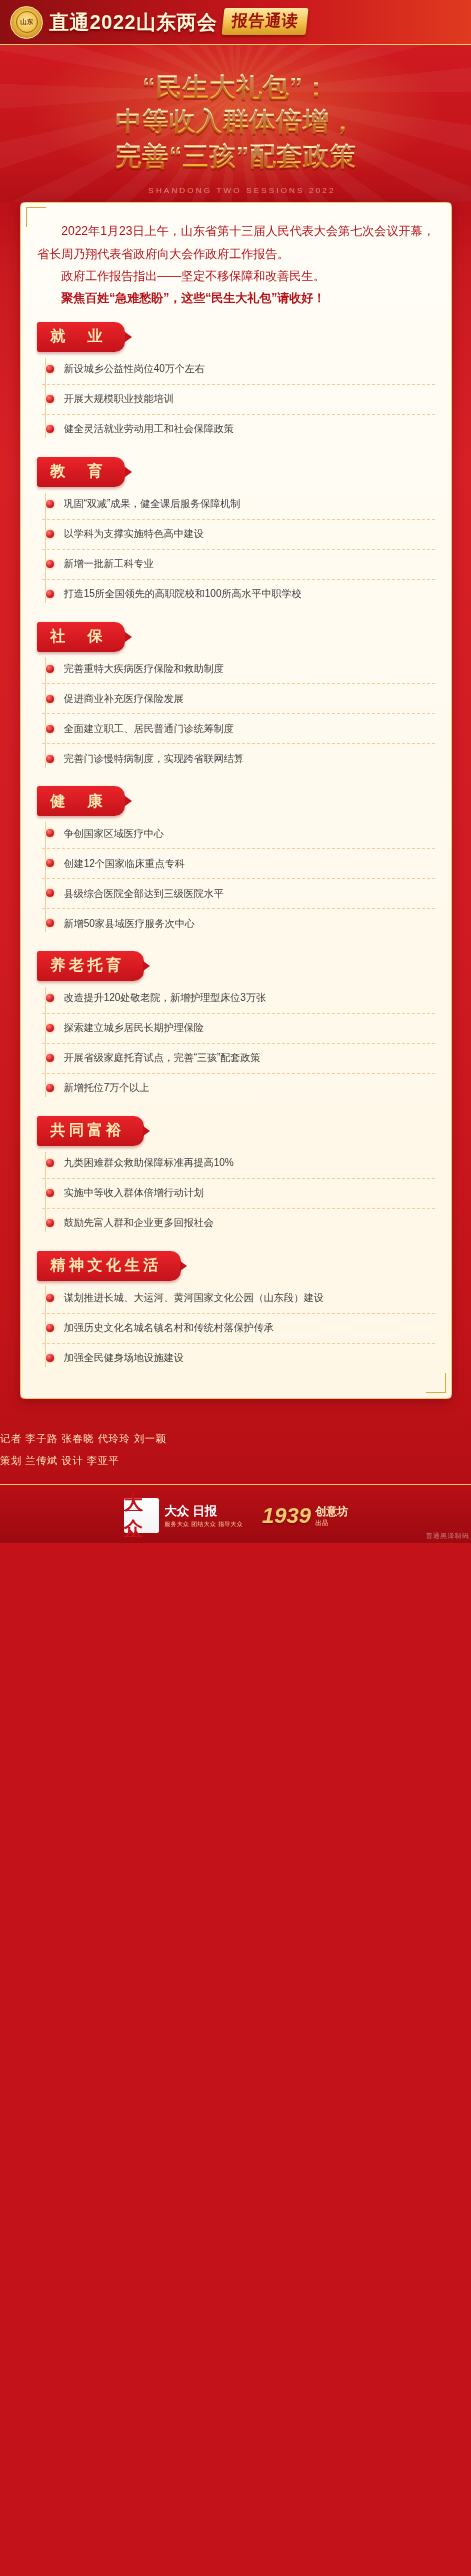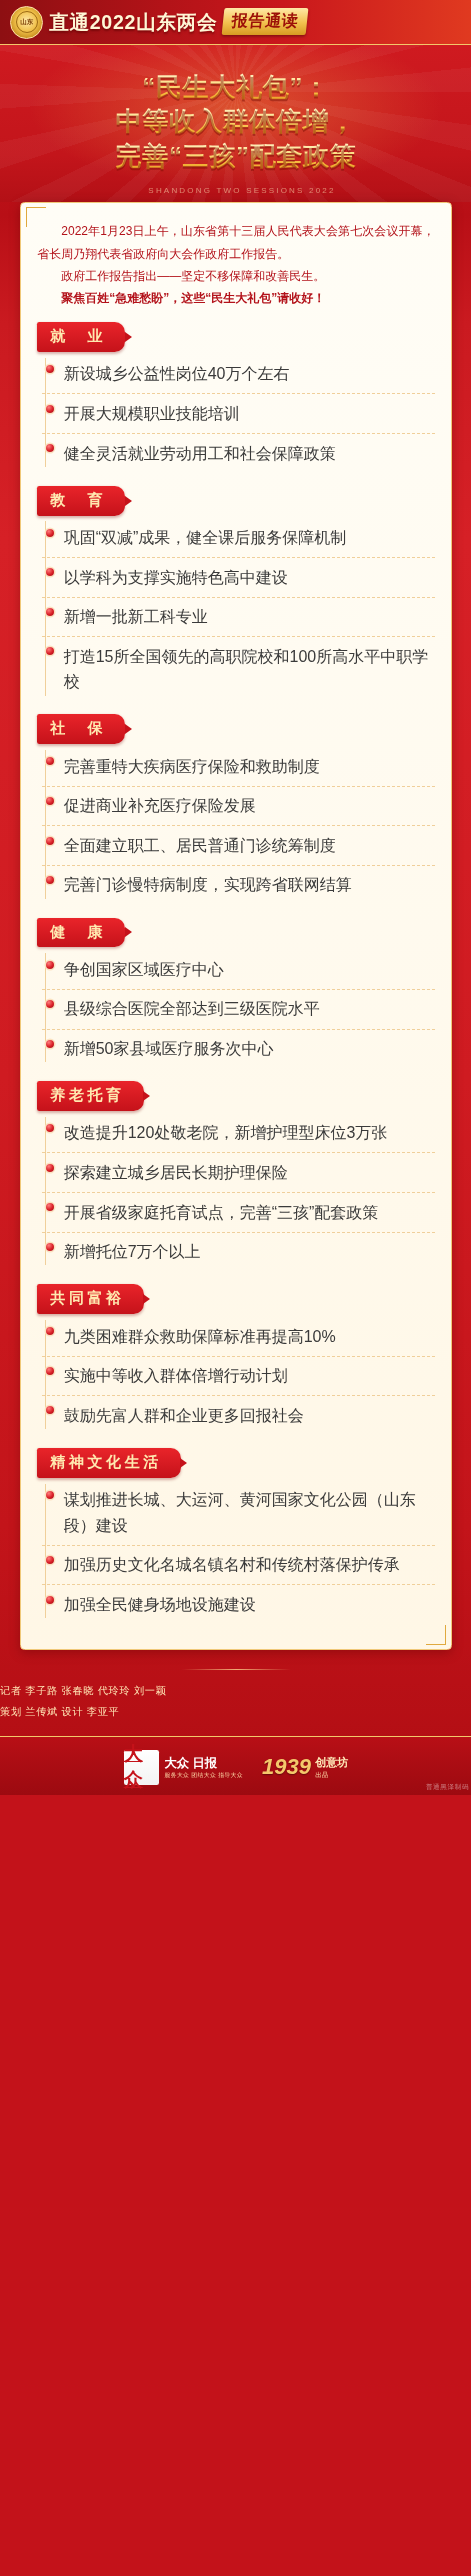--- a/index.html
+++ b/index.html
@@ -157,21 +157,21 @@
   .item .bullet {
     position: absolute;
     left: 4.4px;
     top: 10.2px;
     width: 8px; height: 8px;
     border-radius: 50%;
     background: radial-gradient(circle at 35% 30%, #ff7b7b 0%, #d81f26 55%, #9c0d12 100%);
     box-shadow: 0 0 0 1.5px #fbe2c0;
   }
   .item .txt {
-    font-size: 16px;
+    font-size: 10px;
     line-height: 1.6;
     color: #3a3a3a;
   }
   
   .items { position: relative; }
   .items:before{
     content:"";
     position:absolute; left:8px; top:2.9px; bottom:5.8px;
     width:0.7px; background:#f0cf9a;
   }
@@ -319,20 +319,24 @@
 
     <div class="section">
       <div class="sec-head">健　康</div>
       <div class="items">
         <div class="item">
           <span class="bullet"></span>
           <span class="txt">争创国家区域医疗中心</span>
         </div>
         <div class="item">
           <span class="bullet"></span>
+          <span class="txt">创建12个国家临床重点专科</span>
+        </div>
+        <div class="item">
+          <span class="bullet"></span>
           <span class="txt">县级综合医院全部达到三级医院水平</span>
         </div>
         <div class="item">
           <span class="bullet"></span>
           <span class="txt">新增50家县域医疗服务次中心</span>
         </div>
       </div>
     </div>
 
     <div class="section">

